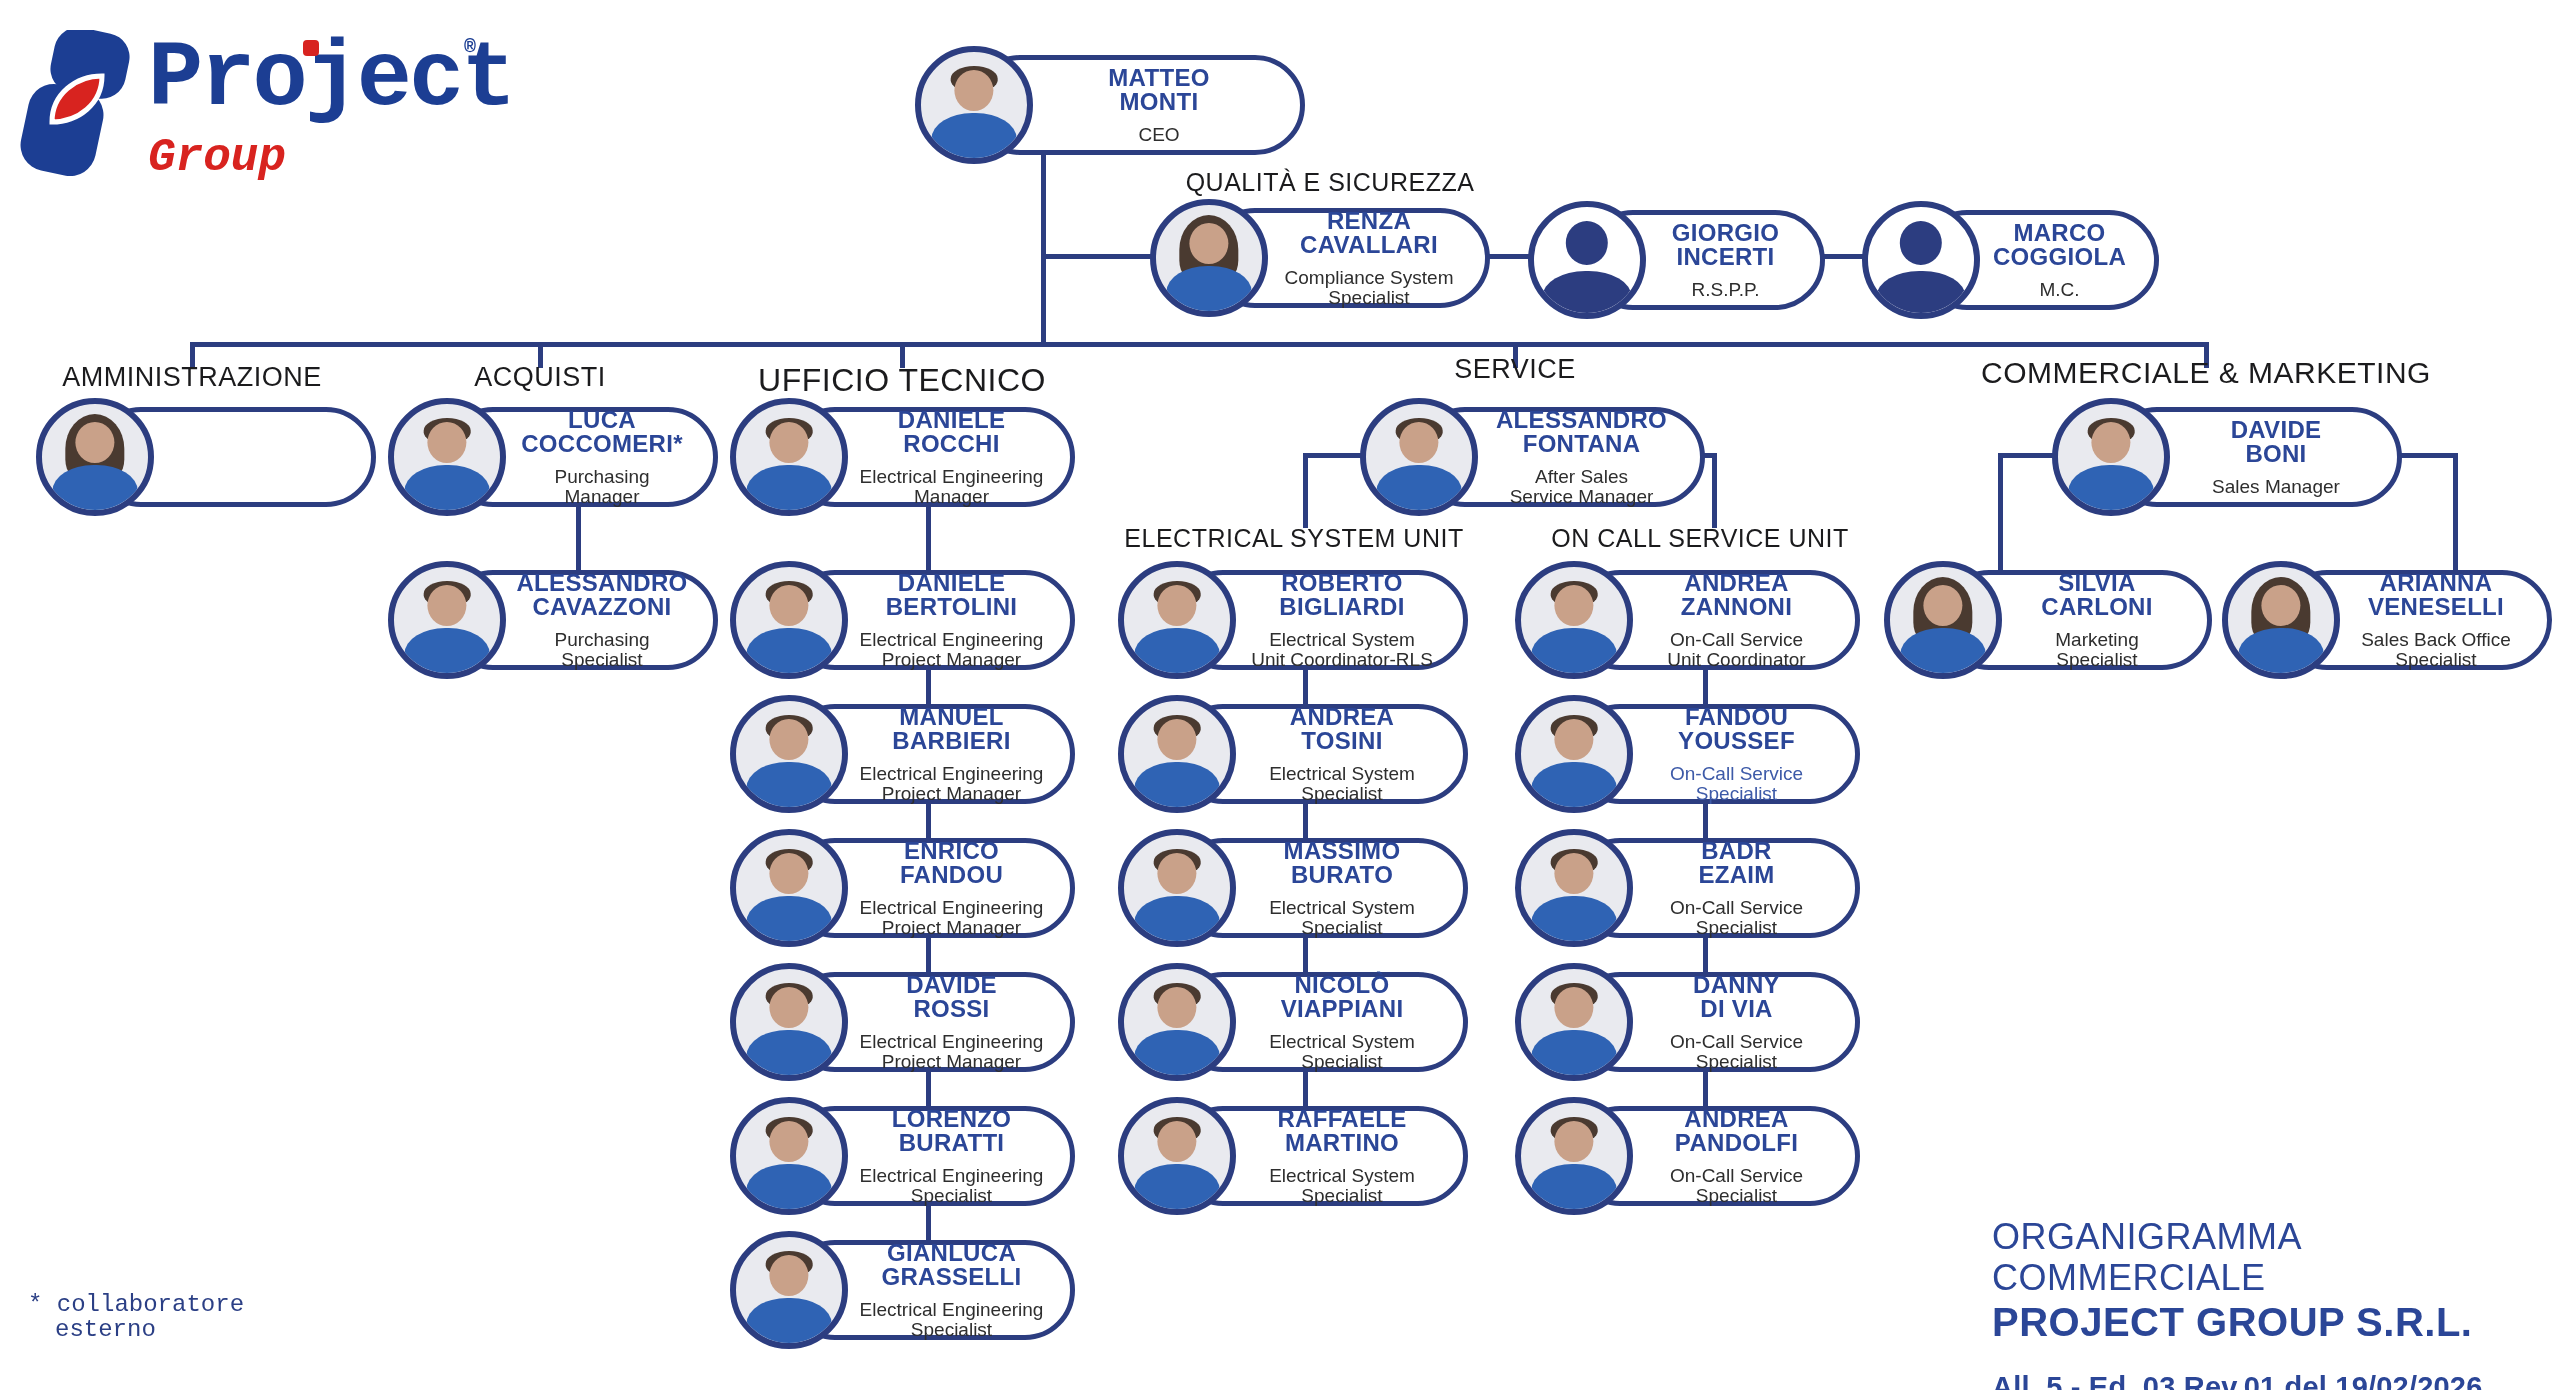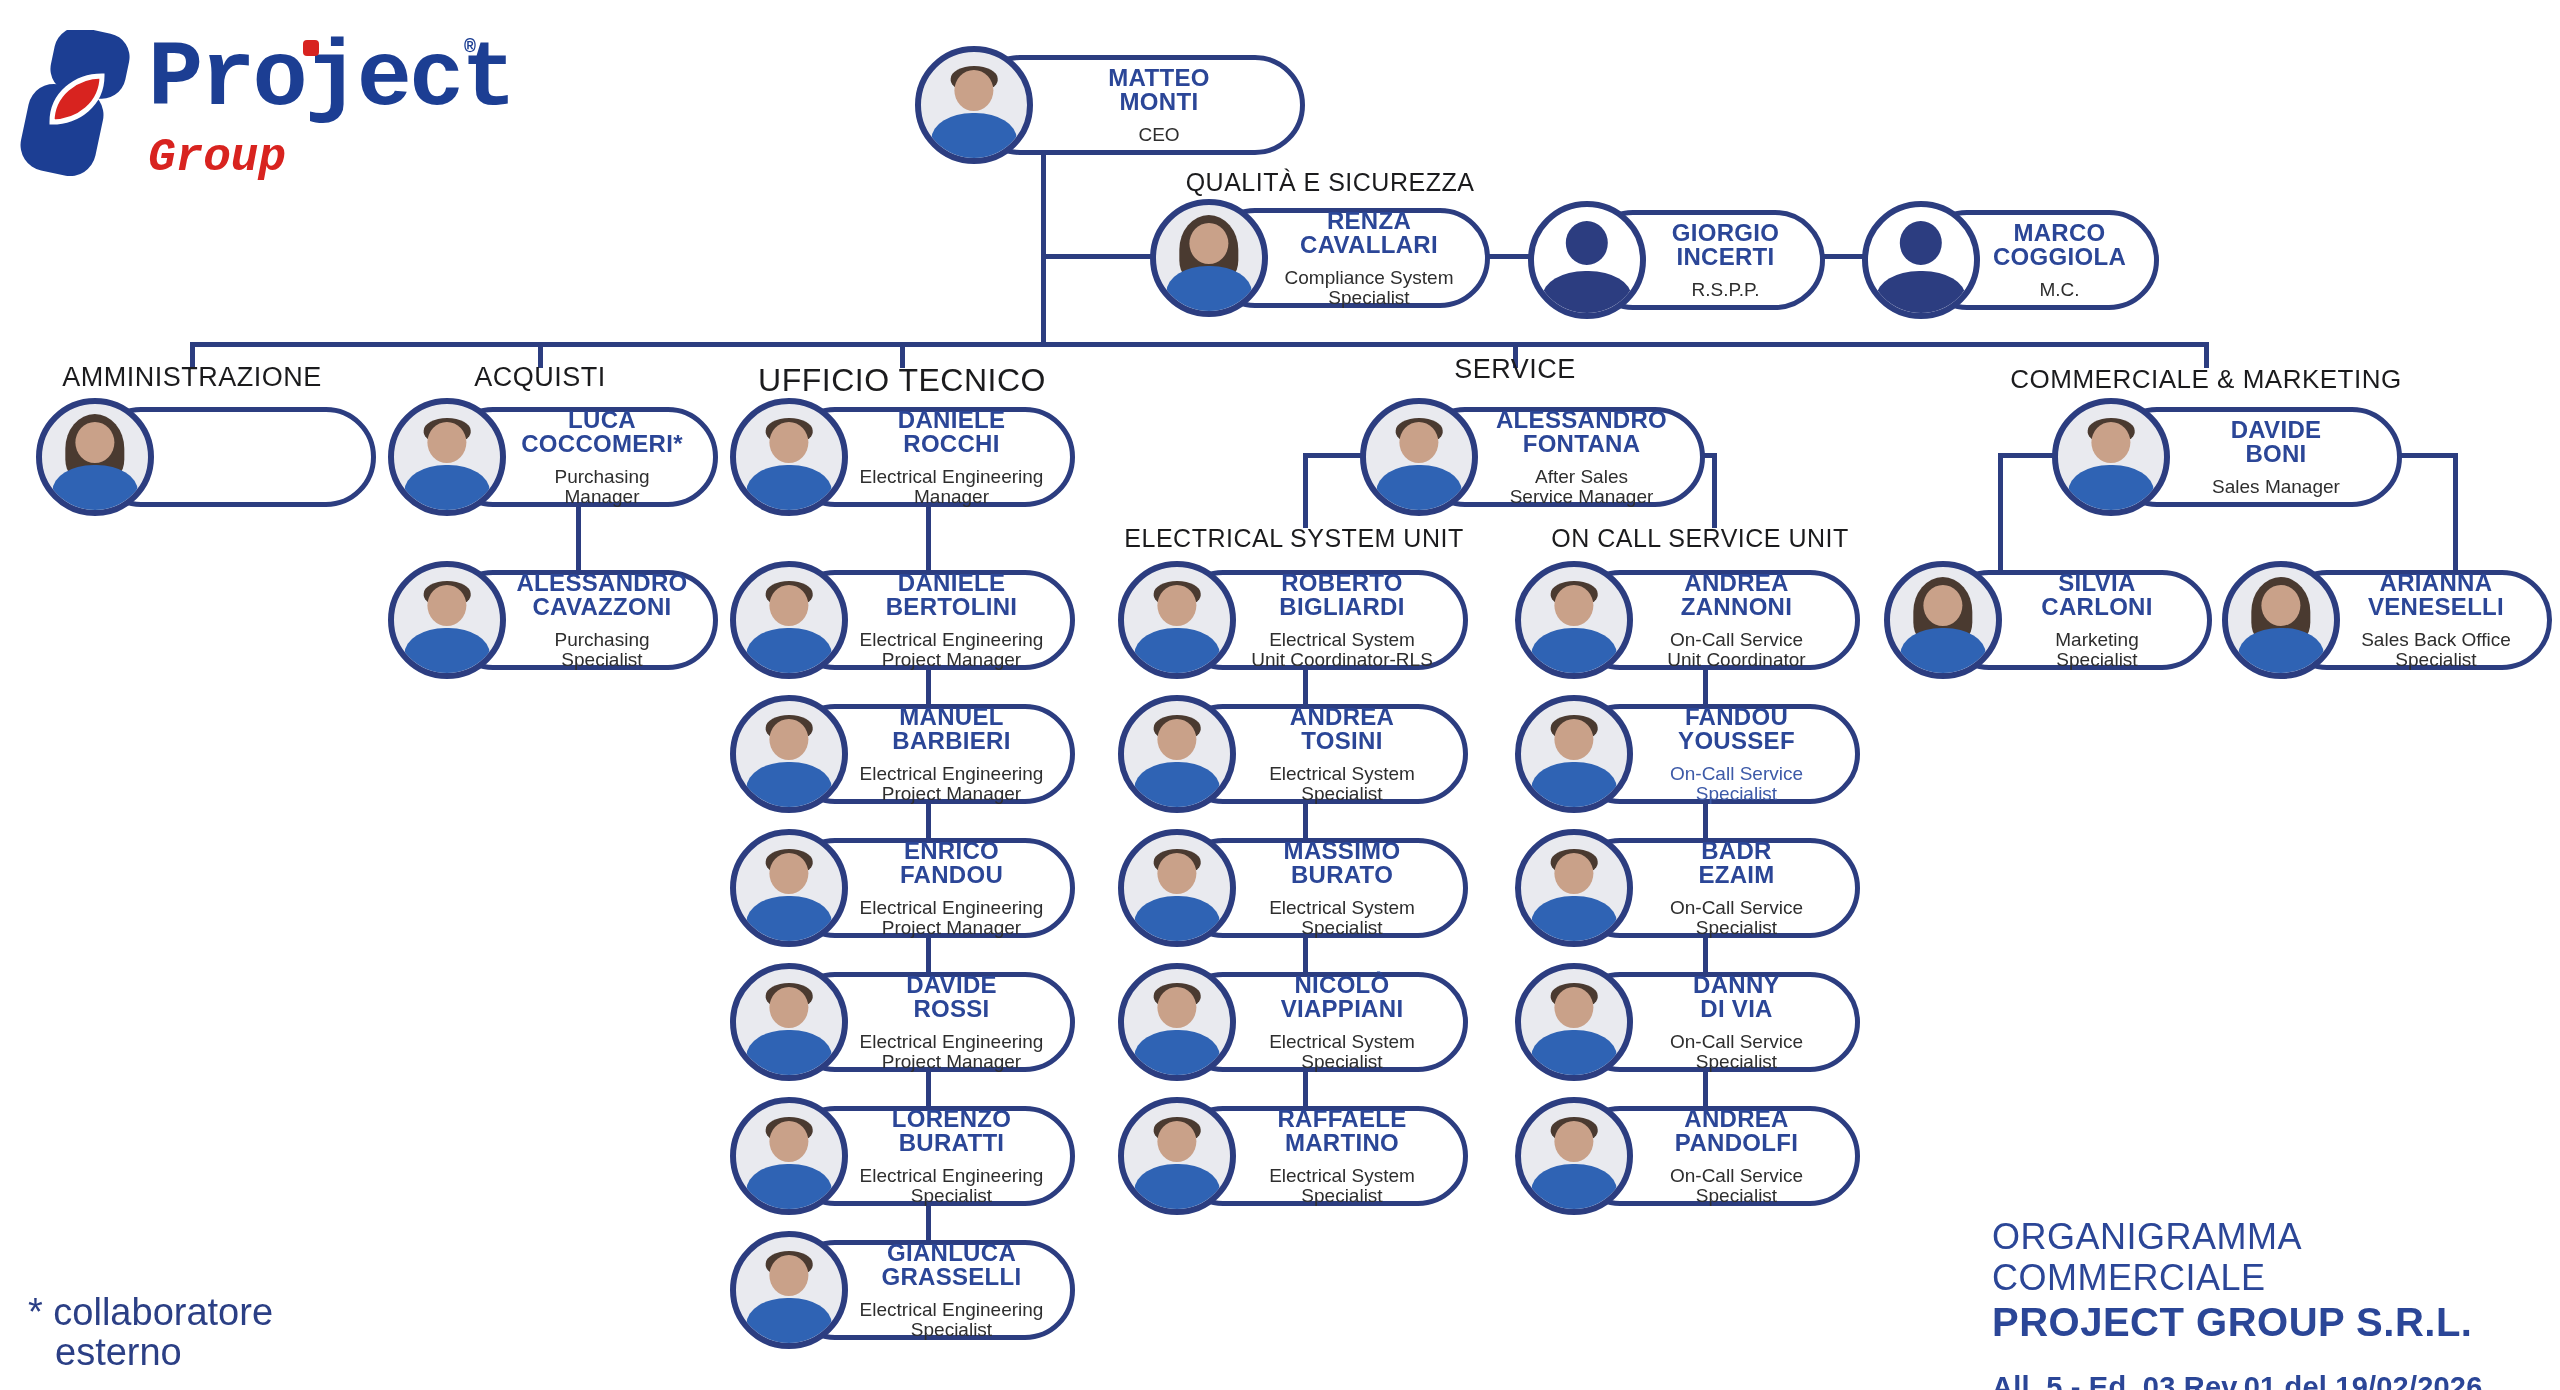--- a/index.html
+++ b/index.html
@@ -41,22 +41,22 @@
   #logo{position:absolute;left:20px;top:28px;width:560px;height:170px;z-index:5;font-family:Liberation Mono, monospace;}
   #logo .mark{position:absolute;left:0;top:2px;}
   #logo .brand{position:absolute;left:128px;top:6px;font-size:92px;line-height:1;font-weight:700;
                color:#1c3e93;letter-spacing:-3px;}
   #logo .jdot{position:absolute;left:283px;top:12px;width:16px;height:16px;background:#d8231f;border-radius:4px;}
   #logo .reg{position:absolute;left:444px;top:8px;font-size:20px;color:#1c3e93;font-weight:700;}
   #logo .group{position:absolute;left:128px;top:104px;width:316px;text-align:left;font-size:46px;
                font-weight:700;font-style:italic;color:#d8231f;letter-spacing:0px;}
 
   
-  #footnote{position:absolute;left:28px;top:1292px;font-family:Liberation Sans, sans-serif;
-            font-size:38px;color:#2b3f85;line-height:1.06;z-index:5;}
+  #footnote{position:absolute;left:28px;top:1292px;font-family:Liberation Mono, monospace;
+            font-size:24px;color:#2b3f85;line-height:1.06;z-index:5;}
   #footnote .l2{padding-left:27px;}
 
   
   #doc-title{position:absolute;left:1992px;top:1216px;color:#2b4697;z-index:5;}
   #doc-title .t1{font-size:36px;font-weight:400;letter-spacing:.5px;line-height:1.15;}
   #doc-title .t2{font-size:40px;font-weight:700;letter-spacing:.5px;line-height:1.15;}
   #doc-title .rev{font-size:29px;font-weight:700;margin-top:26px;letter-spacing:.2px;}
 </style>
 </head>
 <body>
@@ -110,21 +110,21 @@
       <div class="line" style="left: 2398px; top: 453px; width: 60px; height: 5px;"></div>
       <div class="line" style="left: 2453px; top: 453px; width: 5px; height: 119px;"></div>
     </div>
 
   <div id="labels">
       <div class="seclabel" style="left: 1330px; top: 168px; font-size: 25px;">QUALITÀ E SICUREZZA</div>
       <div class="seclabel" style="left: 192px; top: 362px; font-size: 27px;">AMMINISTRAZIONE</div>
       <div class="seclabel" style="left: 540px; top: 362px; font-size: 27px;">ACQUISTI</div>
       <div class="seclabel" style="left: 902px; top: 362px; font-size: 32px;">UFFICIO TECNICO</div>
       <div class="seclabel" style="left: 1515px; top: 354px; font-size: 27px;">SERVICE</div>
-      <div class="seclabel" style="left: 2206px; top: 364px; font-size: 26px;">COMMERCIALE &amp; MARKETING</div>
+      <div class="seclabel" style="left: 2206px; top: 356px; font-size: 30px;">COMMERCIALE &amp; MARKETING</div>
       <div class="seclabel" style="left: 1294px; top: 524px; font-size: 25px;">ELECTRICAL SYSTEM UNIT</div>
       <div class="seclabel" style="left: 1700px; top: 524px; font-size: 25px;">ON CALL SERVICE UNIT</div>
     </div>
 
   <div id="nodes">
       <div class="node" style="left: 915px; top: 45px; width: 390px;">
         <div class="pill"></div>
         <div class="txt">
           <div class="nm">MATTEO
 MONTI</div>

